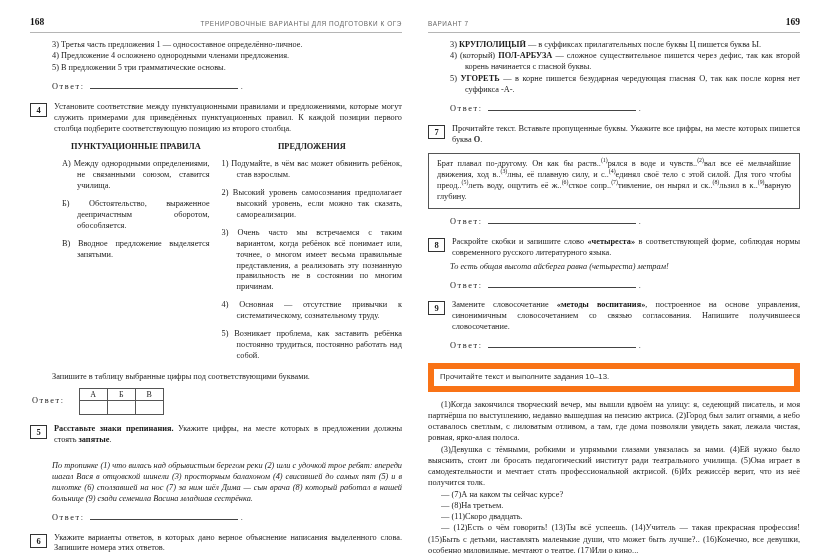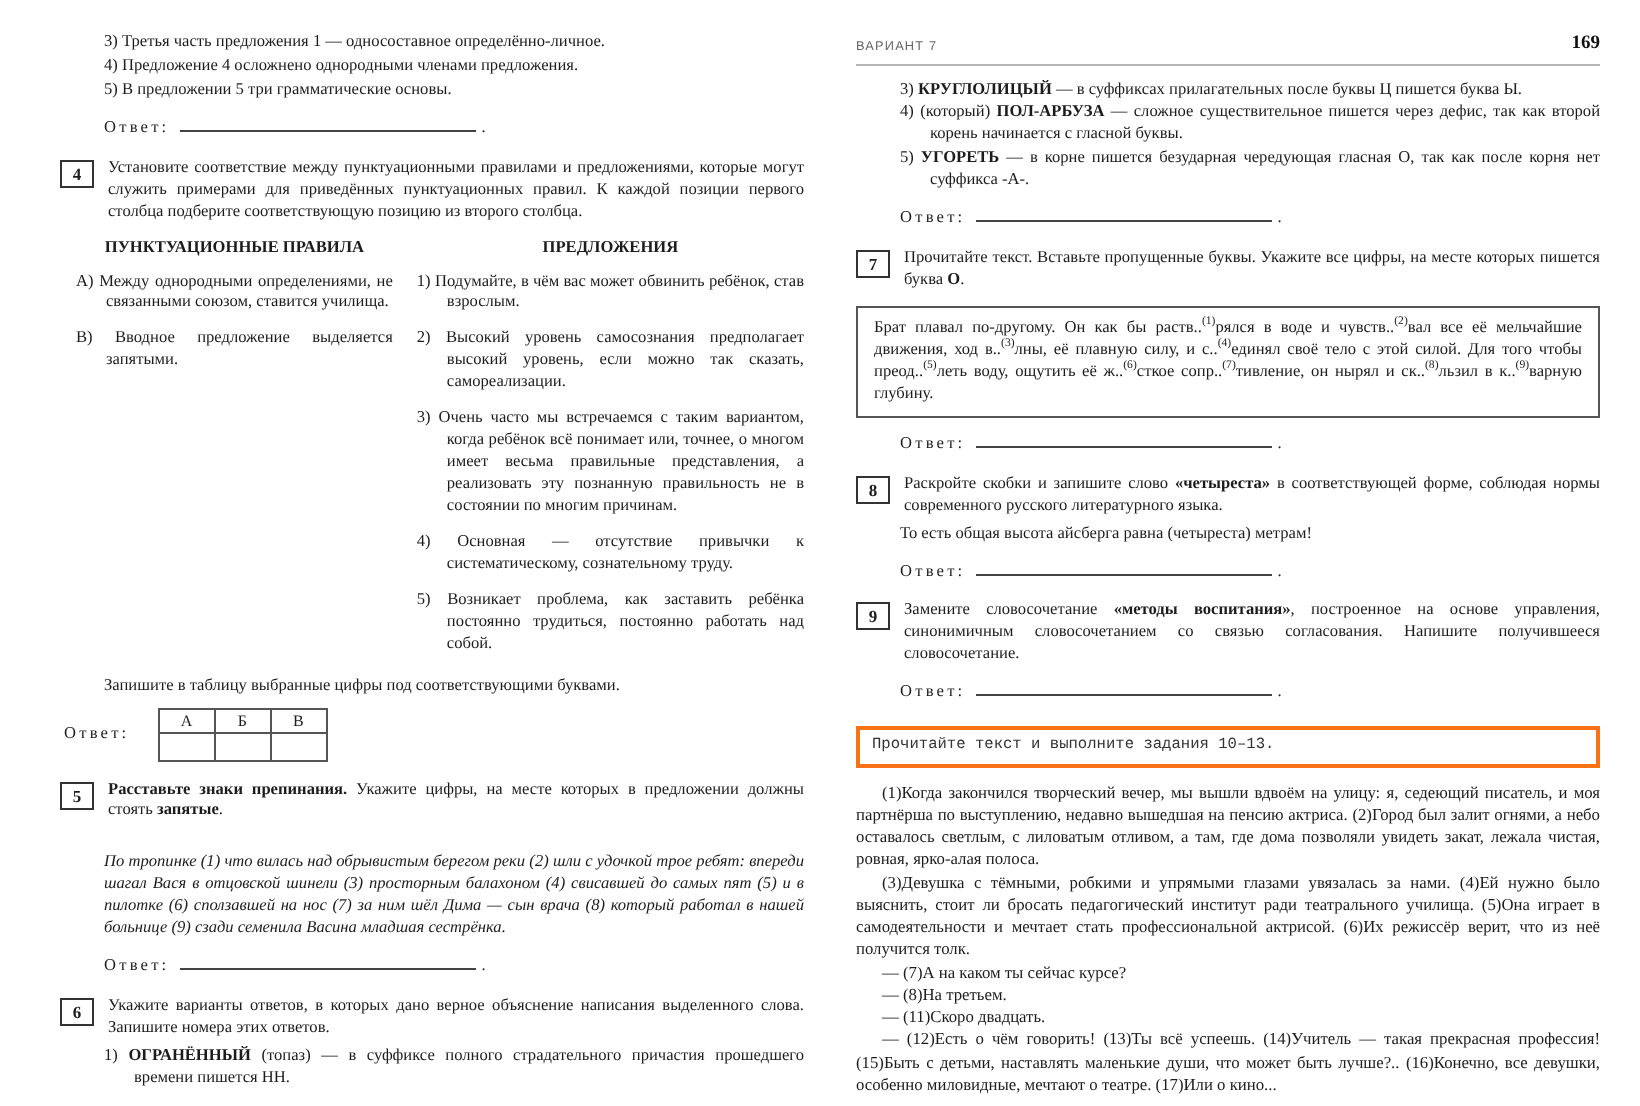--- a/index.html
+++ b/index.html
@@ -25,70 +25,75 @@
   .answer-blank{display:inline-block;width:148px;border-bottom:1px solid #444;height:8px;margin-left:5px;}
   .answer-dot{margin-left:3px;}
 
   .task{display:flex;margin-top:9px;}
   .task-num-box{flex:0 0 auto;width:15px;height:12px;border:1px solid #333;font-weight:bold;
     font-size:8.5px;text-align:center;line-height:12px;margin-right:7px;margin-top:1px;background:#fff;}
   .task-body{flex:1;text-align:justify;}
   b{font-weight:bold;}
 
   .match{display:flex;gap:12px;margin-top:7px;margin-left:8px;}
-  .match-col-rules{width:45%;}
+  .match-col-rules{width:45%;margin-left:24px;}
   .match-col-sent{width:55%;}
   .match-header{text-align:center;font-weight:bold;margin-bottom:6px;}
   .match-col .hang{margin-bottom:7px;}
 
   .table-note{margin:3px 0 0 22px;}
   .answer-table-row{display:flex;align-items:center;margin:5px 0 2px 2px;}
   .answer-table-row .answer-label{margin-right:14px;}
   .ans-table{border-collapse:collapse;}
   .ans-table td{border:1px solid #555;width:27px;height:11px;text-align:center;
     font-size:8px;padding:0;line-height:11px;}
   .ans-table .empty-row td{height:13px;}
 
   .passage-italic{font-style:italic;margin:15px 0 0 22px;text-align:justify;}
-  .example-line{margin:3px 0 0 22px;}
+  .example-line{font-style:italic;margin:3px 0 0 22px;}
 
   .boxed-text{border:1px solid #555;padding:5px 8px;margin-top:7px;text-align:justify;}
   sup{font-size:5.8px;vertical-align:super;line-height:0;}
 
-  .reading-title-box{border:2px solid #f97316;padding:3px 6px;font-family:Liberation Mono, monospace;
+  .reading-title-box{border:6px solid #f97316;padding:3px 6px;font-family:Liberation Sans, sans-serif;
     font-size:7.8px;color:#333;margin:11px 0 7px 0;}
   .reading p{margin:0;text-indent:13px;text-align:justify;font-size:8.4px;line-height:1.34;}
 </style>
 </head>
 <body>
 
 <div class="spread">
 
   <div class="page">
 
+    <div class="running-head">
+      <span class="page-num">168</span>
+      <span class="head-title">ТРЕНИРОВОЧНЫЕ ВАРИАНТЫ ДЛЯ ПОДГОТОВКИ К ОГЭ</span>
+    </div>
 
     <div class="cont-list">
       <div class="hang"><span>3)</span> <span>Третья часть предложения 1 — односоставное определённо-личное.</span></div>
       <div class="hang"><span>4)</span> <span>Предложение 4 осложнено однородными членами предложения.</span></div>
       <div class="hang"><span>5)</span> <span>В предложении 5 три грамматические основы.</span></div>
     </div>
 
     <div class="answer-line">
       <span class="answer-label">Ответ:</span><span class="answer-blank"></span><span class="answer-dot">.</span>
     </div>
 
     <div class="task">
       <div class="task-num-box">4</div>
       <div class="task-body">Установите соответствие между пунктуационными правилами и предложениями, которые могут служить примерами для приведённых пунктуационных правил. К каждой позиции первого столбца подберите соответствующую позицию из второго столбца.</div>
     </div>
 
     <div class="match">
       <div class="match-col match-col-rules">
         <div class="match-header">ПУНКТУАЦИОННЫЕ ПРАВИЛА</div>
         <div class="hang"><span>А)</span> <span>Между однородными определениями, не связанными союзом, ставится училища.</span></div>
+        <div class="hang"><span>Б)</span> <span>Обстоятельство, выраженное деепричастным оборотом, обособляется.</span></div>
         <div class="hang"><span>В)</span> <span>Вводное предложение выделяется запятыми.</span></div>
       </div>
       <div class="match-col match-col-sent">
         <div class="match-header">ПРЕДЛОЖЕНИЯ</div>
         <div class="hang"><span>1)</span> <span>Подумайте, в чём вас может обвинить ребёнок, став взрослым.</span></div>
         <div class="hang"><span>2)</span> <span>Высокий уровень самосознания предполагает высокий уровень, если можно так сказать, самореализации.</span></div>
         <div class="hang"><span>3)</span> <span>Очень часто мы встречаемся с таким вариантом, когда ребёнок всё понимает или, точнее, о многом имеет весьма правильные представления, а реализовать эту познанную правильность не в состоянии по многим причинам.</span></div>
         <div class="hang"><span>4)</span> <span>Основная — отсутствие привычки к систематическому, сознательному труду.</span></div>
         <div class="hang"><span>5)</span> <span>Возникает проблема, как заставить ребёнка постоянно трудиться, постоянно работать над собой.</span></div>
       </div>

